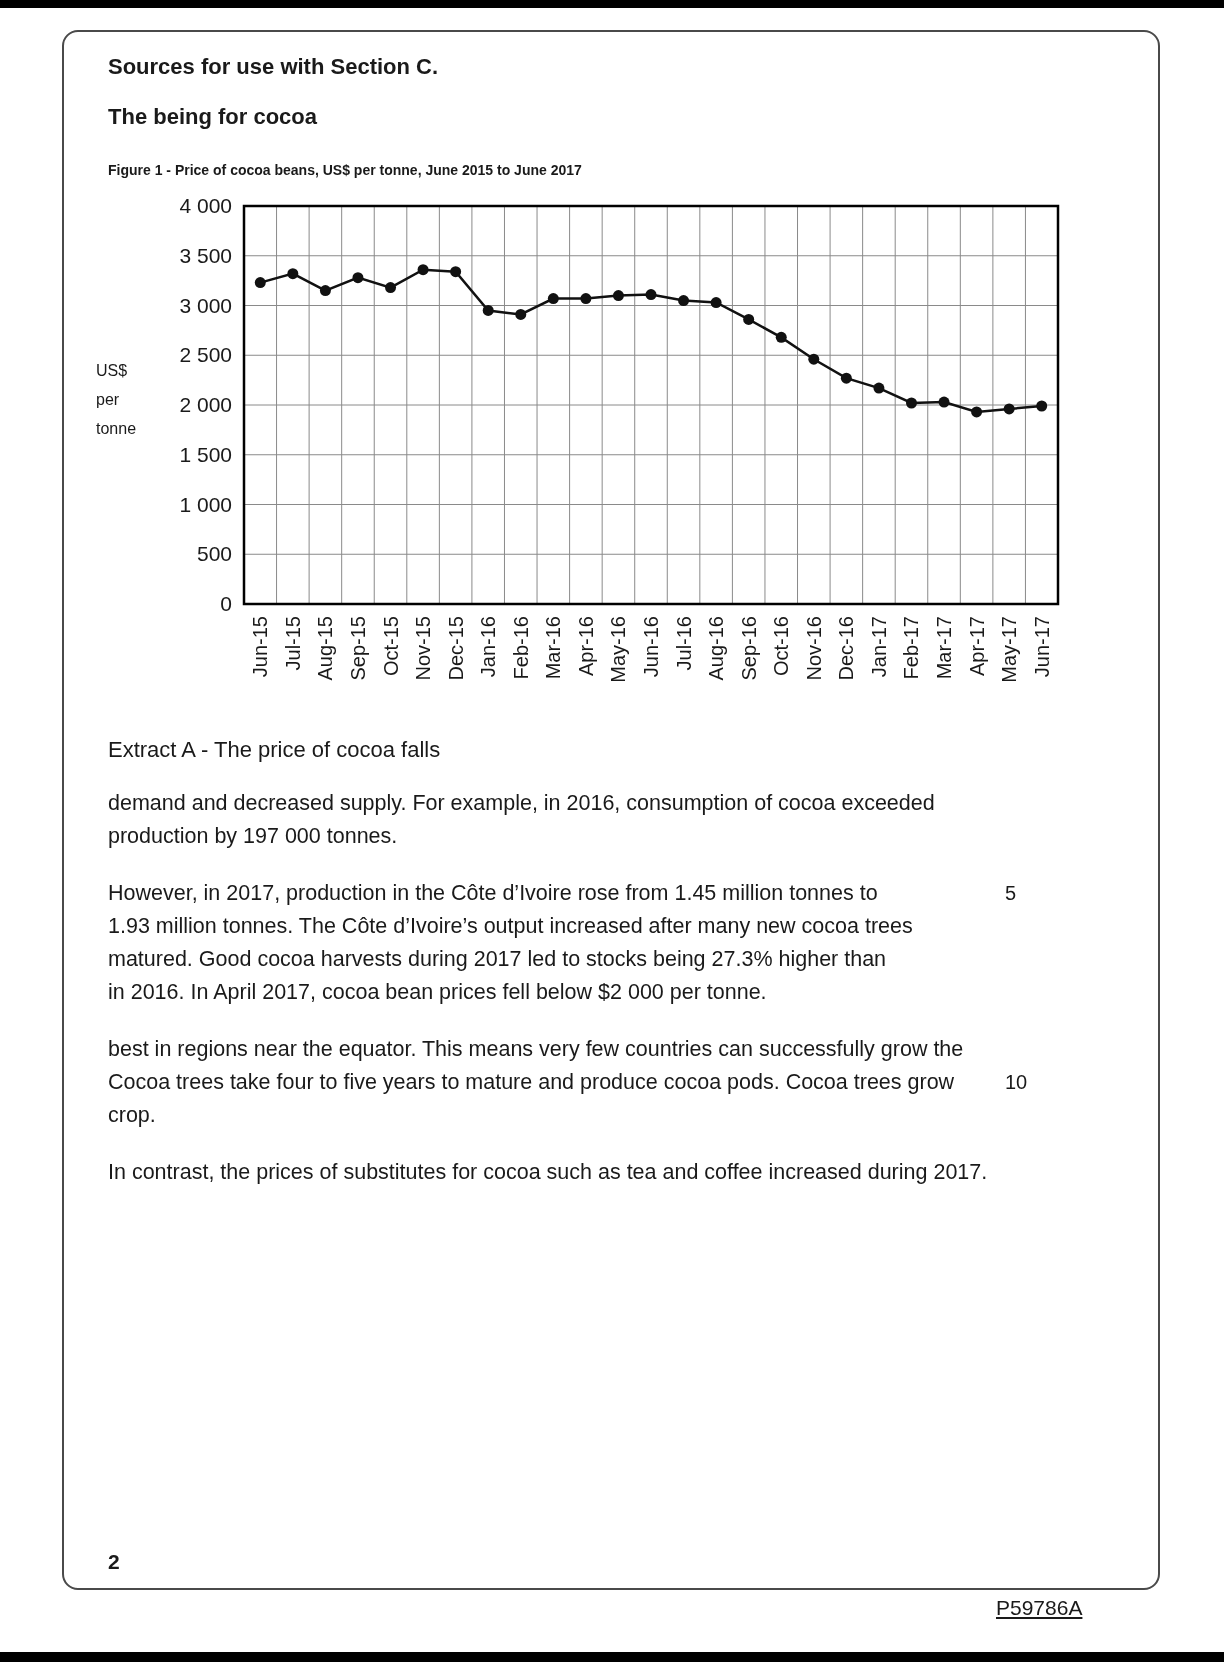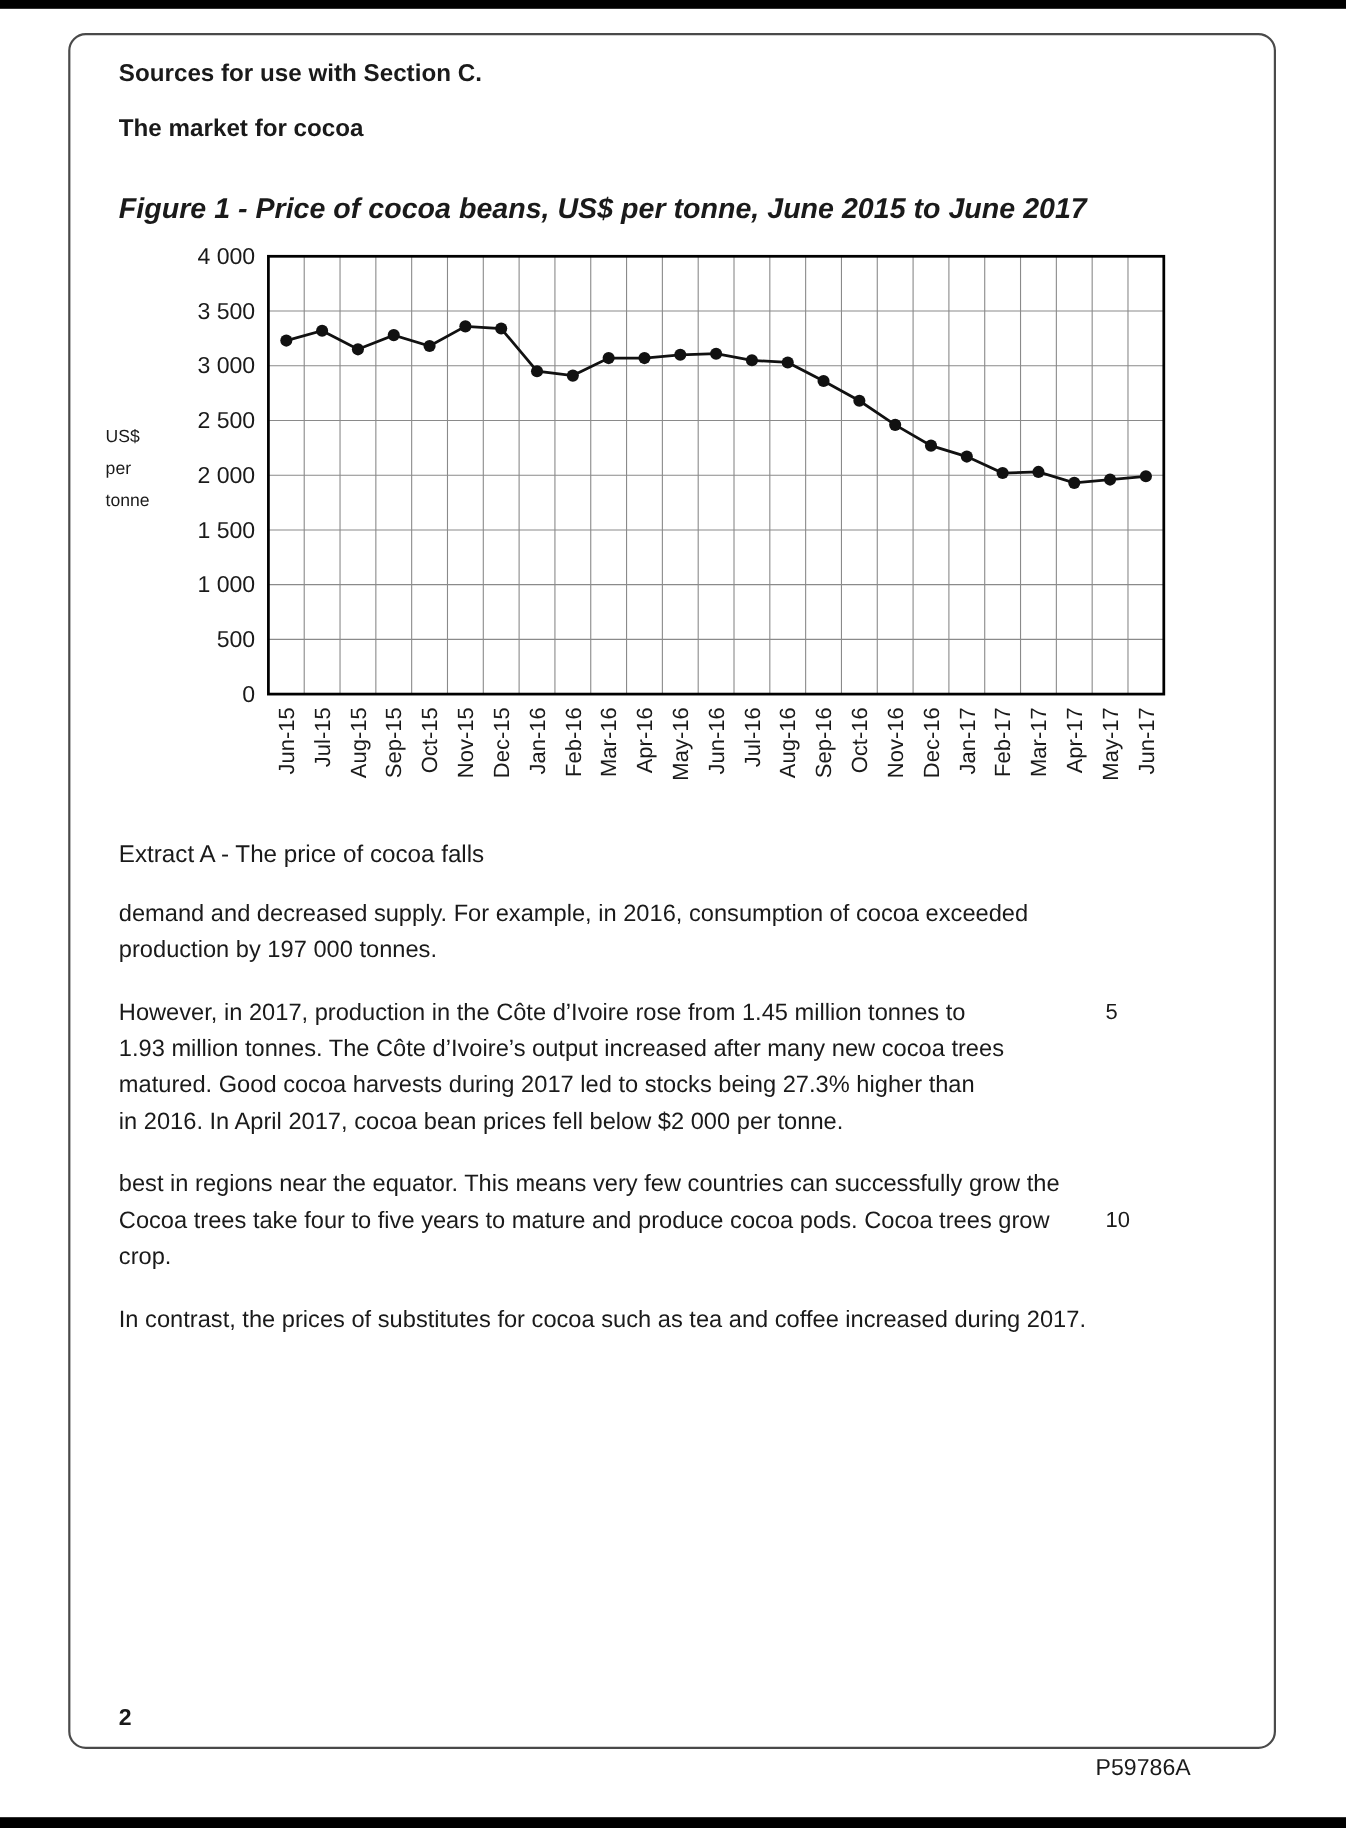--- a/index.html
+++ b/index.html
@@ -11,50 +11,50 @@
   .edge-bar.top { top:0; height:8px; }
   .edge-bar.bottom { bottom:0; height:10px; }
   .page-border {
     position:absolute; top:30px; left:62px; width:1098px; height:1560px;
     border:2.5px solid #4a4a4a; border-radius:16px; box-sizing:border-box;
     background:#fff;
   }
   .content { position:absolute; top:40px; left:108px; width:1012px; }
   .doc-title { text-align:left; font-weight:bold; font-size:22px; margin:14px 0 0 0; }
   .section-heading { font-weight:bold; font-size:22px; margin-top:24px; }
-  .figure-caption { font-weight:bold; font-size:26px; margin-top:44px;font-style:italic; }
+  .figure-caption { font-weight:bold; font-size:14px; margin-top:32px; }
   .chart-row { display:flex; margin-top:16px; }
   .y-axis-label {
     width:74px; padding-top:162px; font-size:16px; line-height:29px;
     margin-left:-12px; flex:none;
   }
   .chart-svg-wrap { flex:none; }
   svg { display:block; }
   svg text { font-family:"Liberation Sans", sans-serif; }
   .extract-heading { font-weight:normal; font-size:22px; margin-top:28px; }
   .para { position:relative; font-size:21.5px; line-height:33px; margin-top:24px; width:900px; }
   .para .line { white-space:nowrap; }
   .line-num { position:absolute; left:897px; font-size:20px; }
   .line-num.n5 { top:0; }
   .line-num.n10 { top:33px; }
   .page-number { position:absolute; left:108px; top:1550px; font-weight:bold; font-size:21px; }
-  .paper-code { position:absolute; left:996px; top:1596px; font-size:21px; }
+  .paper-code { position:absolute; left:996px; top:1596px; font-size:21px;text-decoration:underline; }
 </style>
 </head>
 <body>
 
 <div class="edge-bar top"></div>
 <div class="edge-bar bottom"></div>
 <div class="page-border"></div>
 
 <div class="content">
 
   <div class="doc-title">Sources for use with Section C.</div>
 
-  <div class="section-heading">The market for cocoa</div>
+  <div class="section-heading">The being for cocoa</div>
 
   <div class="figure-caption">Figure 1 - Price of cocoa beans, US$ per tonne, June 2015 to June 2017</div>
 
   <div class="chart-row">
     <div class="y-axis-label">
       <div>US$</div>
       <div>per</div>
       <div>tonne</div>
     </div>
     <div class="chart-svg-wrap">

